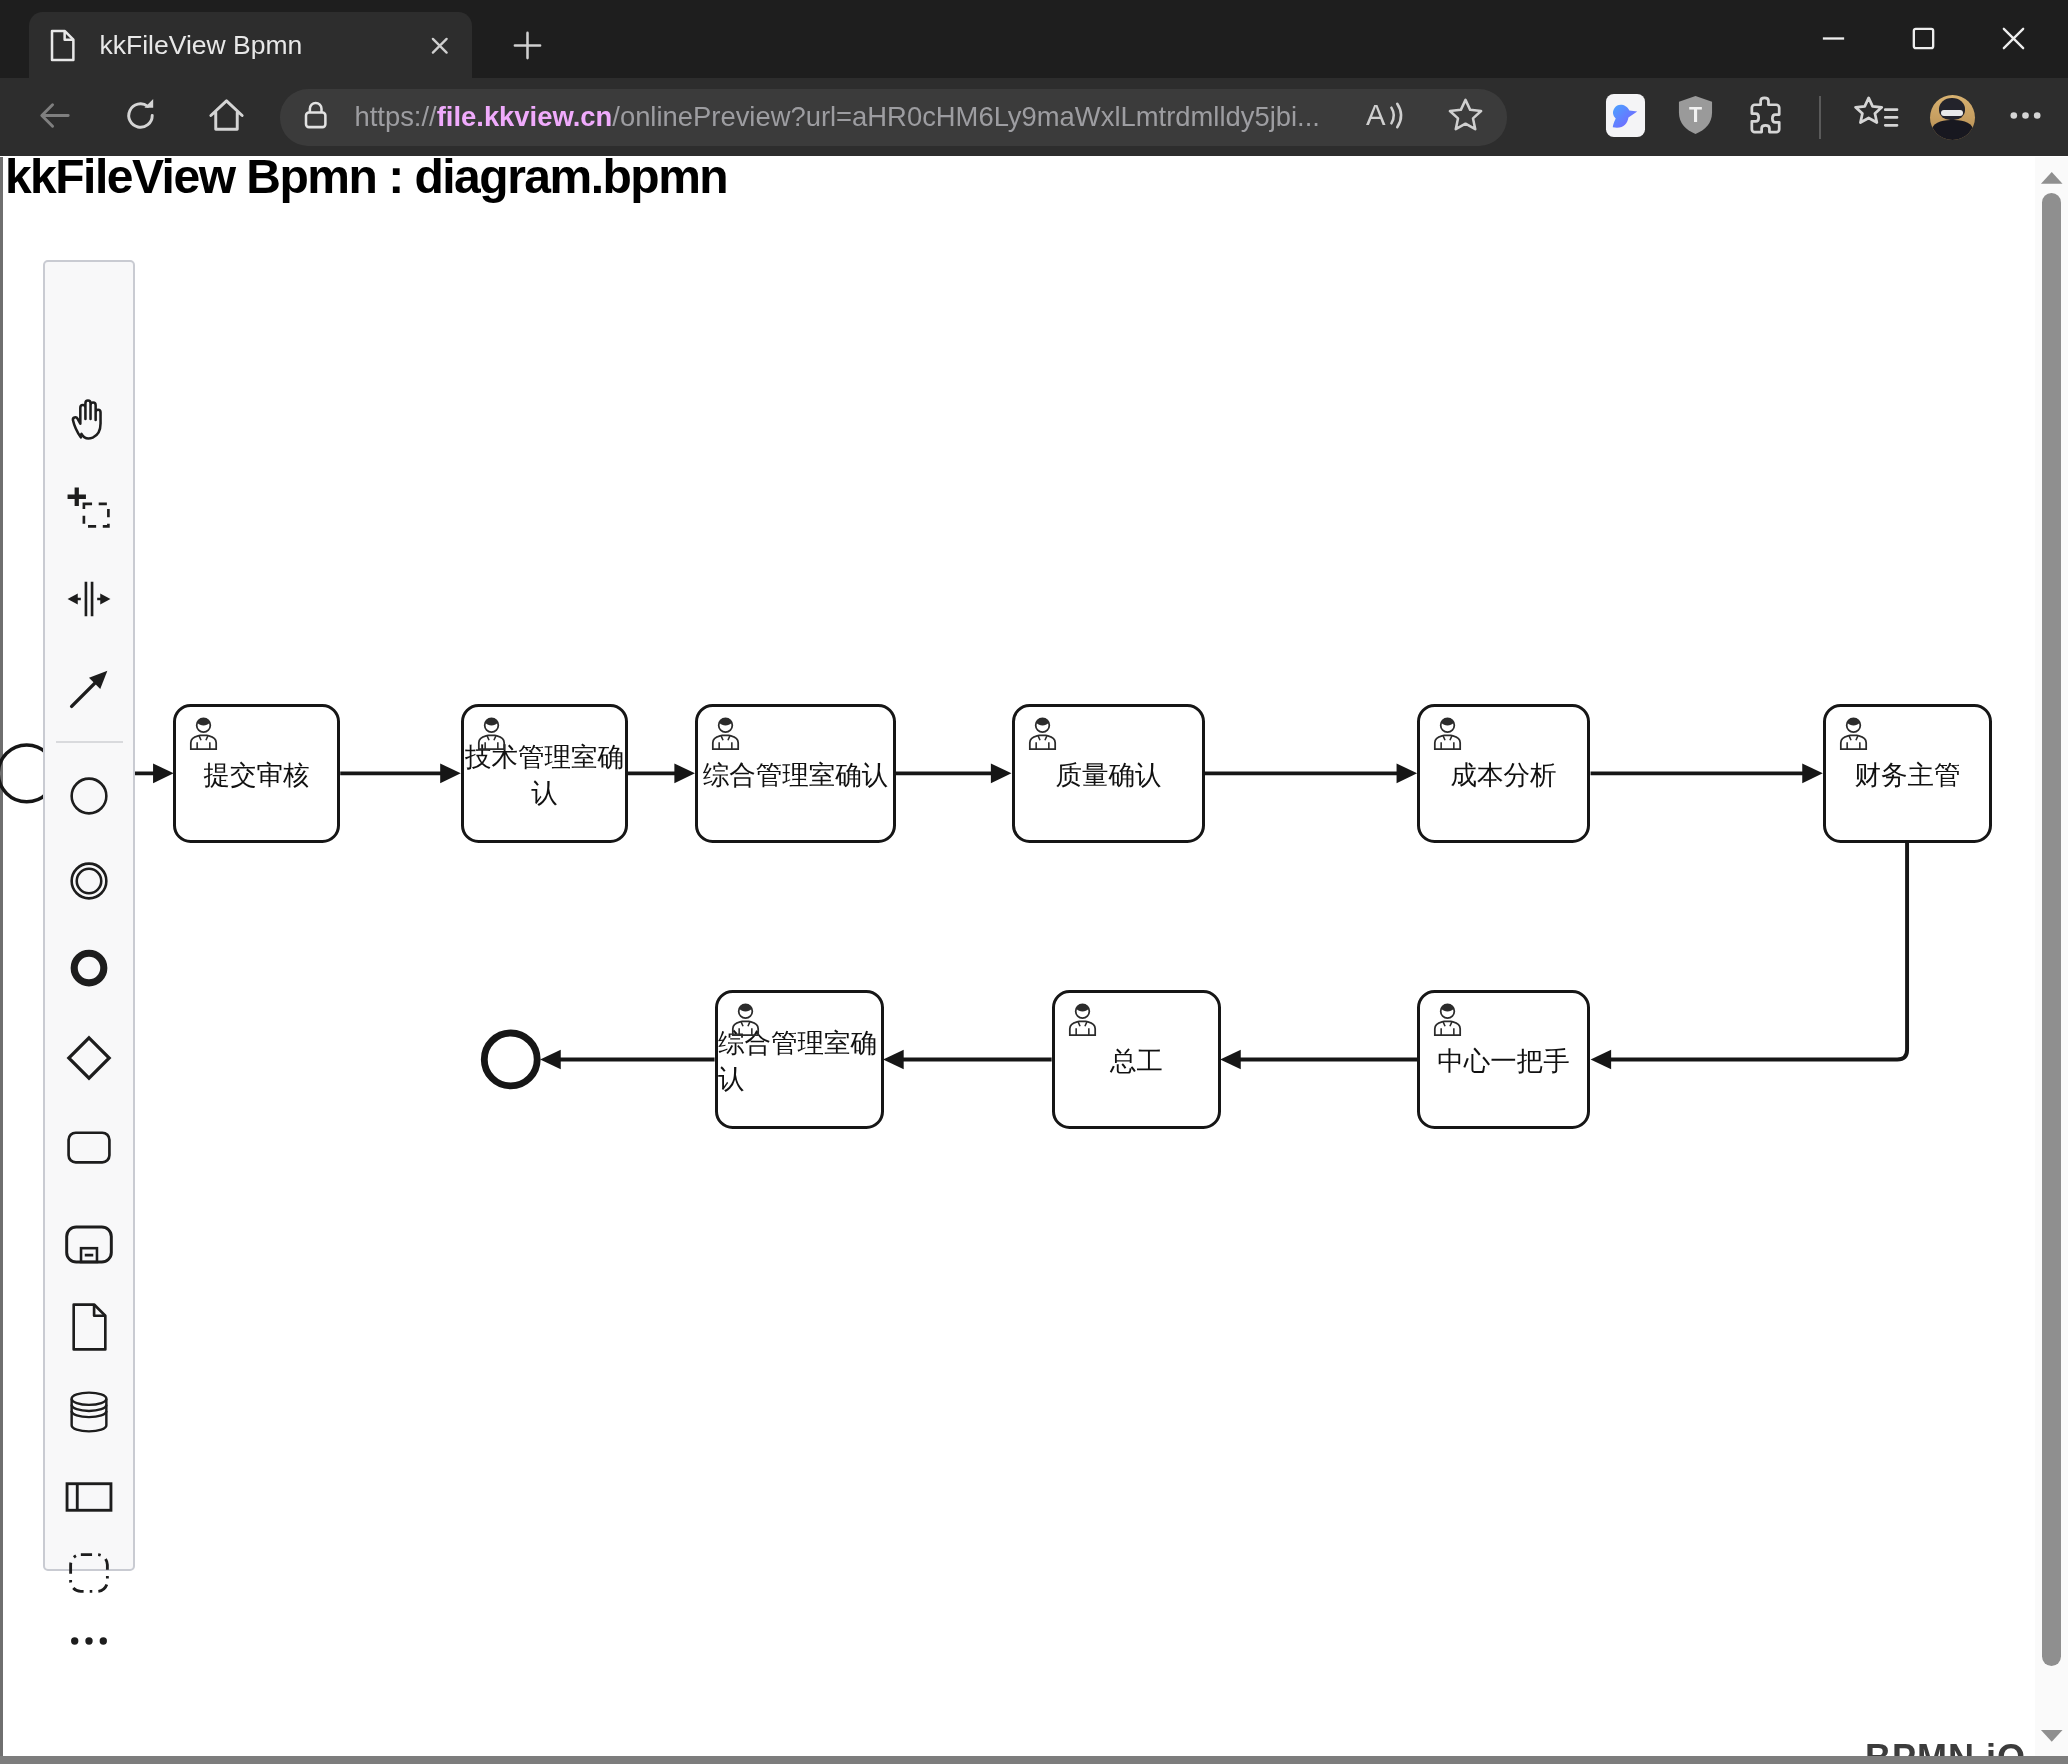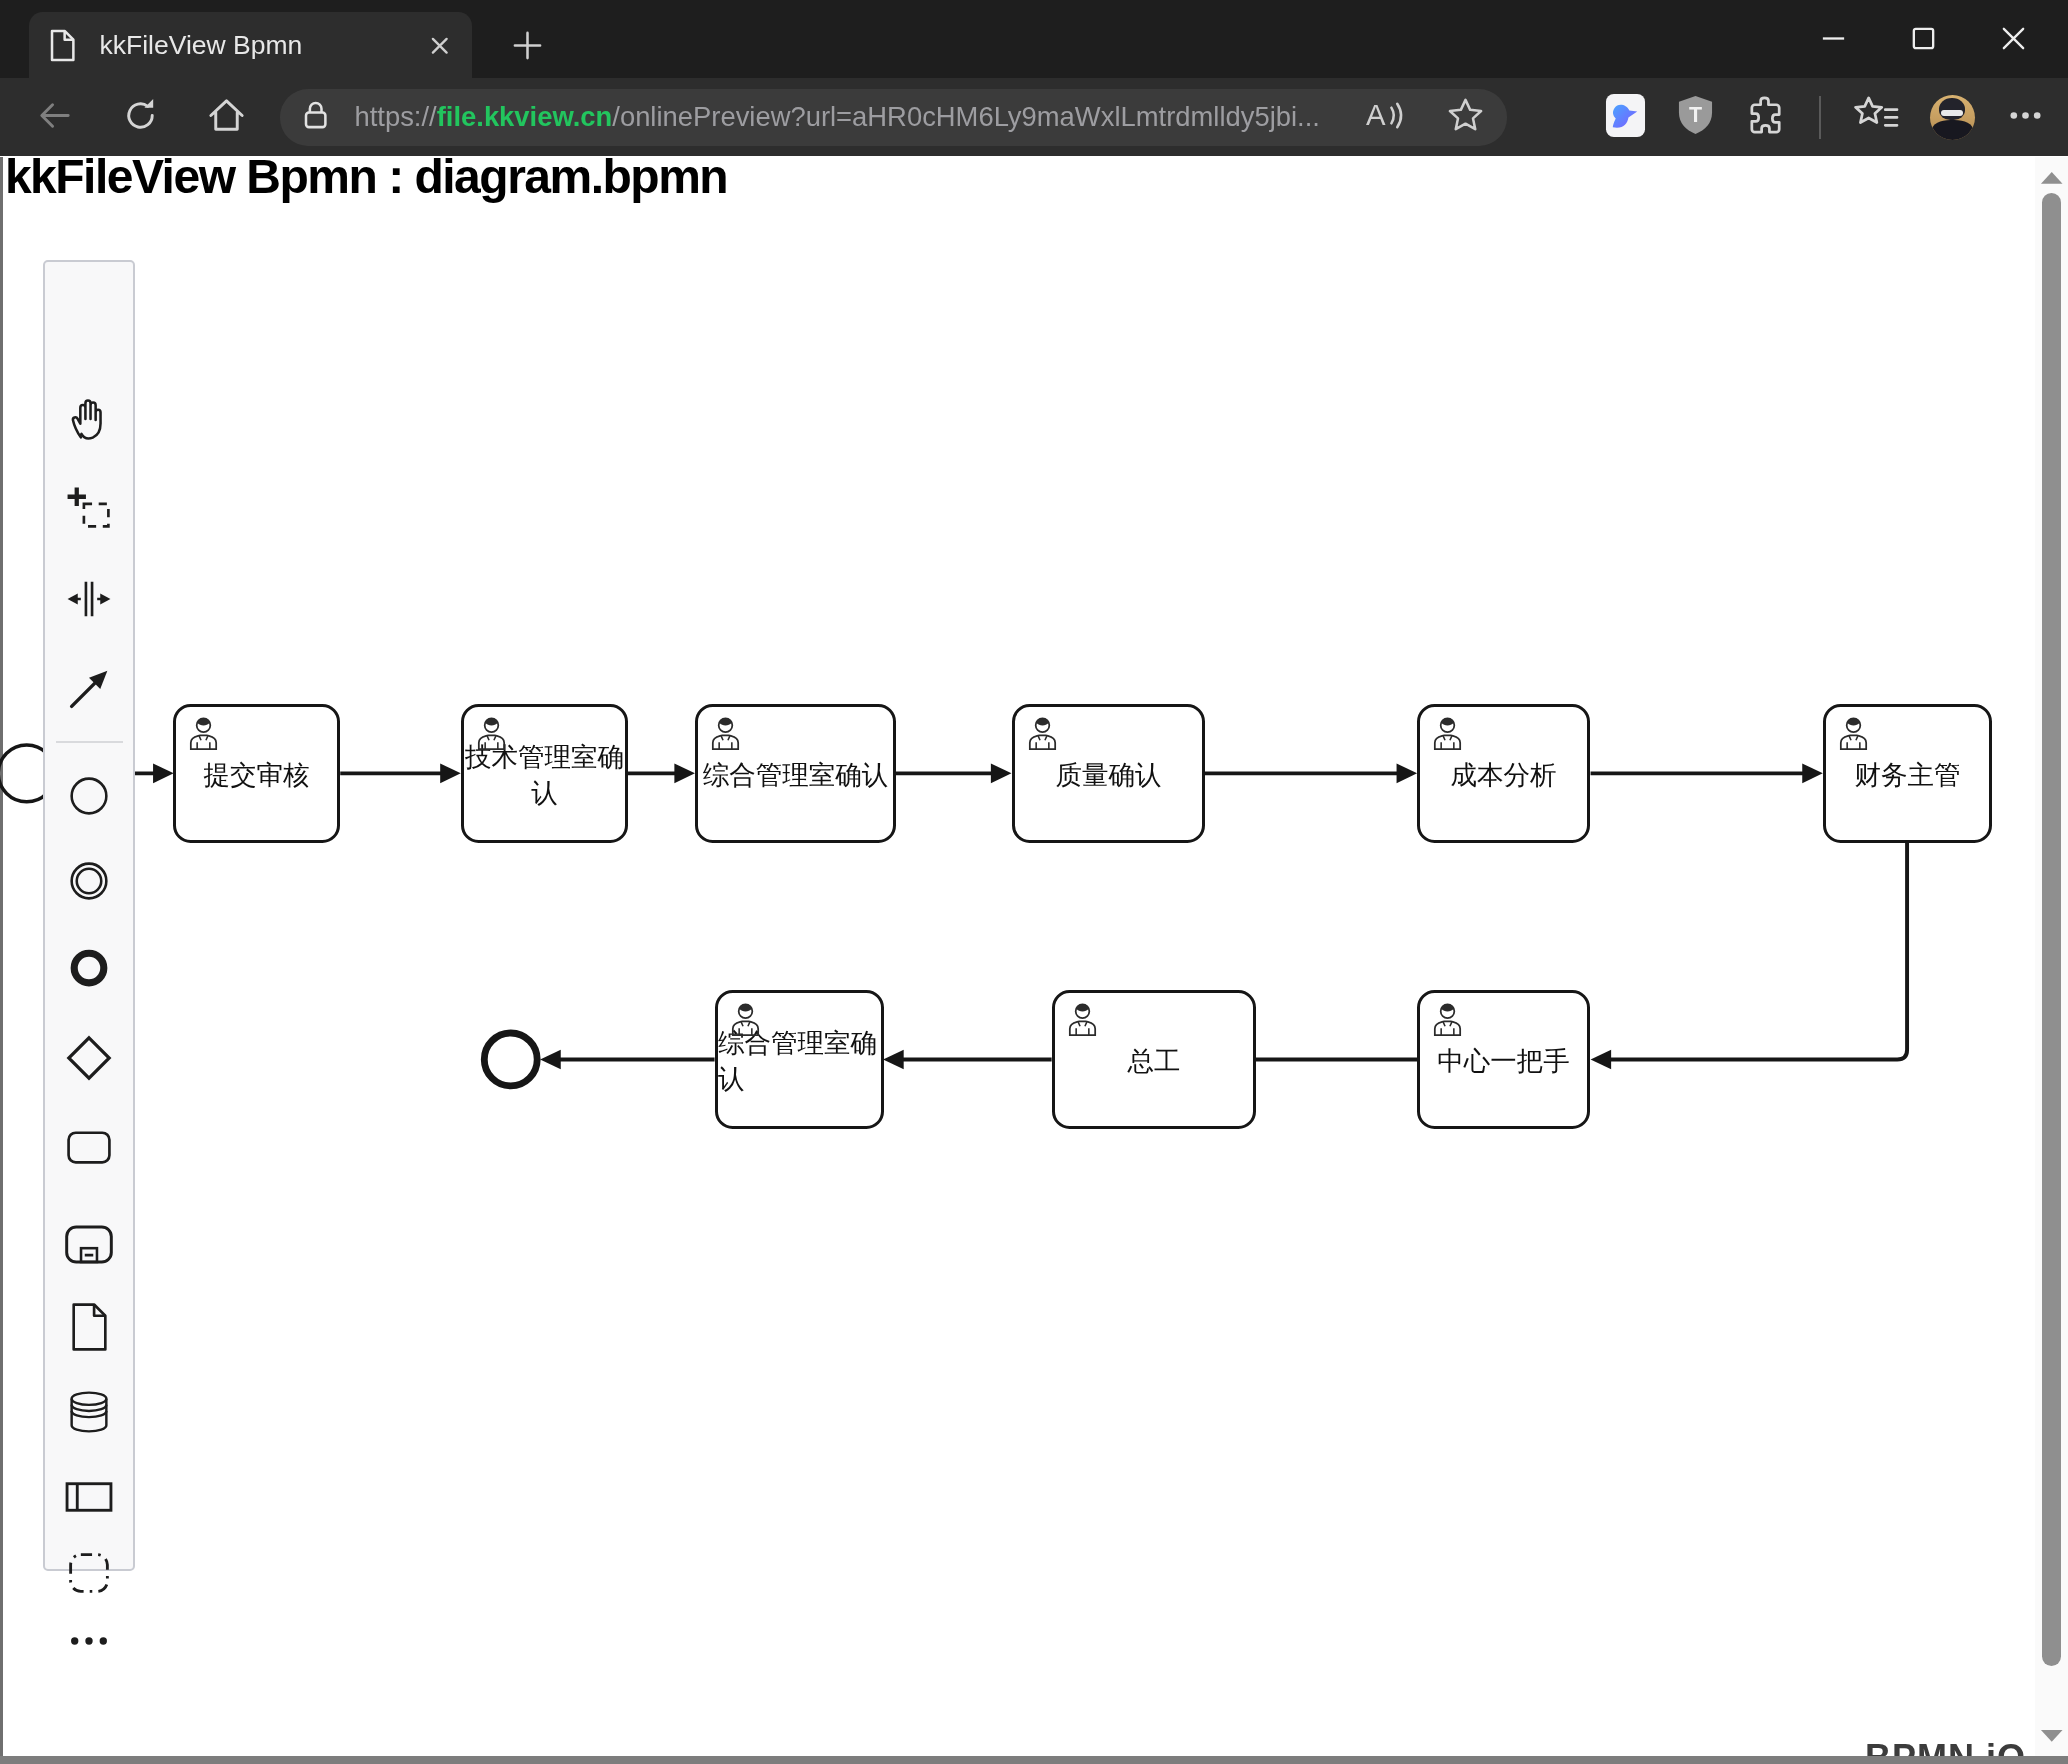--- a/index.html
+++ b/index.html
@@ -15,21 +15,21 @@
   .tab-close{flex:0 0 auto;margin-left:7.8px;display:flex;}
   .newtab{position:absolute;left:502px;top:19.6px;width:51px;height:51px;display:flex;align-items:center;justify-content:center;}
   .win-controls{position:absolute;right:9.8px;top:0;height:76px;display:flex;}
   .win-btn{width:90px;height:76px;display:flex;align-items:center;justify-content:center;}
 
   .toolbar{position:absolute;left:0;top:78px;width:2068px;height:78px;background:#2d2d2d;}
   .nav-left{position:absolute;left:33px;top:0;height:78px;display:flex;align-items:center;gap:43px;}
   .urlbar{position:absolute;left:280px;top:10.8px;width:1227px;height:57px;background:#3b3b3b;border-radius:28px;
           display:flex;align-items:center;padding:0 21.6px;box-sizing:border-box;}
   .url-text{flex:1;font-size:27.4px;color:#9d9da1;white-space:nowrap;overflow:hidden;margin-left:25.5px;}
-  .url-text .host{color:#22c55e;font-weight:700;}
+  .url-text .host{color:#f0abfc;font-weight:700;}
   .pill-icons{display:flex;align-items:center;gap:37px;margin-left:15.7px;}
   .nav-right{position:absolute;right:23.5px;top:0;height:78px;display:flex;align-items:center;gap:31px;}
   .ext-divider{width:2px;height:43px;background:#5a5a5a;}
   .avatar{width:45px;height:45px;border-radius:50%;overflow:hidden;position:relative;background:linear-gradient(180deg,#d8b271 0%,#c59d5f 55%,#b08b50 100%);}
   .avatar .head{position:absolute;left:9.8px;top:3.9px;width:25.5px;height:21.6px;border-radius:50% 50% 45% 45%;background:#23232b;}
   .avatar .brim{position:absolute;left:11.8px;top:15.7px;width:21.6px;height:5.9px;border-radius:2.9px;background:#e9e9e9;}
   .avatar .body{position:absolute;left:2px;top:25.5px;width:41px;height:21.6px;border-radius:45% 45% 0 0;background:#181820;}
 
   
   .content{position:absolute;left:0;top:157px;width:2068px;height:1607px;background:#fff;overflow:hidden;}
@@ -278,21 +278,21 @@
     </div>
     <div class="task" style="left:1417px;top:833px;width:173px;">
       <svg class="user-icon" width="39" height="39" viewBox="0 0 40 40">
           <circle cx="20" cy="12.5" r="7" fill="none" stroke="#2b2b2b" stroke-width="1.8"></circle>
           <path d="M13.6 10 a7 7 0 0 1 12.8 0 c-1.8 1.9-3.9 2.8-6.4 2.8 s-4.6-.9-6.4-2.8 Z" fill="#2b2b2b"></path>
           <path d="M7 37 v-6.5 c0-4.2 3.4-6 7.4-7 l2.2-.6 h6.8 l2.2.6 c4 1 7.4 2.8 7.4 7 V37 Z" fill="none" stroke="#2b2b2b" stroke-width="1.8"></path>
           <path d="M15.5 23.5 l2 4.5 M24.5 23.5 l-2 4.5 M13.5 30 v7 M26.5 30 v7" fill="none" stroke="#2b2b2b" stroke-width="1.6"></path>
         </svg>
       <span class="label">中心一把手</span>
     </div>
-    <div class="task" style="left:1052px;top:833px;width:204px;">
+    <div class="task" style="left:1052px;top:833px;width:169px;">
       <svg class="user-icon" width="39" height="39" viewBox="0 0 40 40">
           <circle cx="20" cy="12.5" r="7" fill="none" stroke="#2b2b2b" stroke-width="1.8"></circle>
           <path d="M13.6 10 a7 7 0 0 1 12.8 0 c-1.8 1.9-3.9 2.8-6.4 2.8 s-4.6-.9-6.4-2.8 Z" fill="#2b2b2b"></path>
           <path d="M7 37 v-6.5 c0-4.2 3.4-6 7.4-7 l2.2-.6 h6.8 l2.2.6 c4 1 7.4 2.8 7.4 7 V37 Z" fill="none" stroke="#2b2b2b" stroke-width="1.8"></path>
           <path d="M15.5 23.5 l2 4.5 M24.5 23.5 l-2 4.5 M13.5 30 v7 M26.5 30 v7" fill="none" stroke="#2b2b2b" stroke-width="1.6"></path>
         </svg>
       <span class="label">总工</span>
     </div>
     <div class="task" style="left:715px;top:833px;width:169px;">
       <svg class="user-icon" width="39" height="39" viewBox="0 0 40 40">

